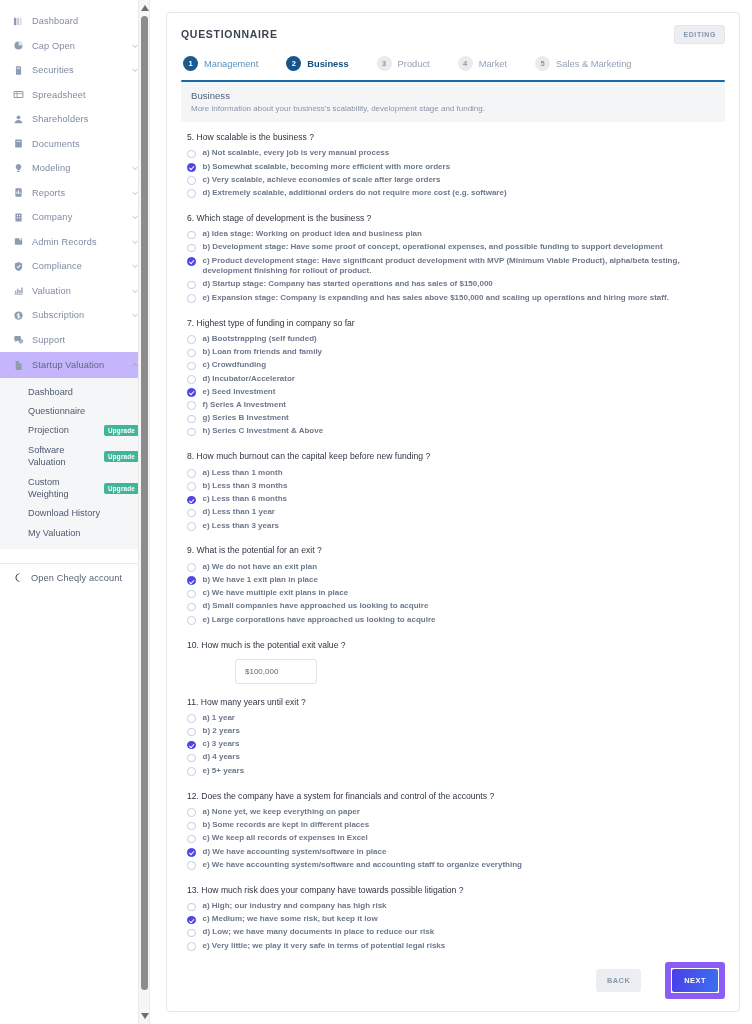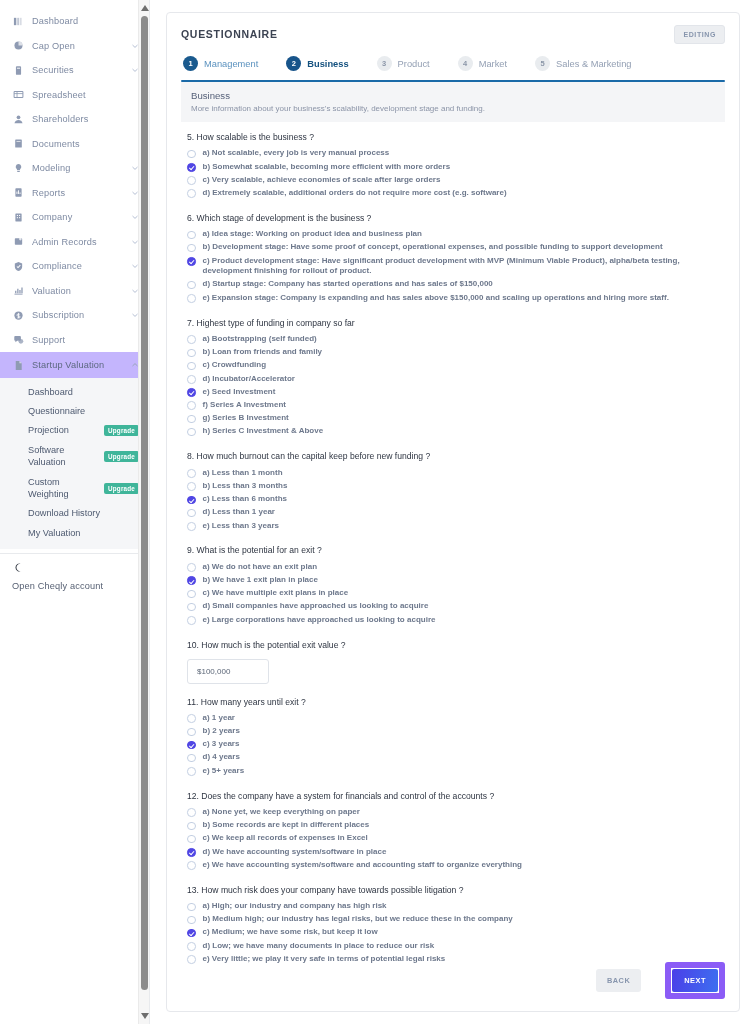--- a/index.html
+++ b/index.html
@@ -68,25 +68,24 @@
   .badge-upgrade {
     font-size: 6.3px; font-weight: bold; color: #ffffff;
     background: #3fb59a;
     border-radius: 2px;
     padding: 2px 4px;
     letter-spacing: .2px;
     white-space: nowrap;
   }
   .sidebar-footer {
     border-top: 1px solid #e8eaed;
-    margin-top: 4px;
+    margin-top: 14px;
     padding: 8px 10px 8px 12px;
-    display: flex; align-items: flex-start; gap: 7px;
-    cursor: pointer;
-    flex-direction: column;
+    display: flex; align-items: center; gap: 7px;
+    cursor: pointer;
   }
   .sidebar-footer .ico { width: 12px; height:12px; color:#3b3b3b; display:flex; align-items:center; justify-content:center;}
   .sidebar-footer .nav-label { color: #555f72; font-size: 9.2px; }
 
   
   .sb-scroll {
     position: absolute; top: 0; right: 0;
     width: 11px; height: 1024px;
     background: #f6f6f6;
     border-left: 1px solid #eaeaea;
@@ -221,20 +220,21 @@
   .money-input {
     margin-top: 4px;
     width: 82px; height: 25px;
     border: 1px solid #dfe3e9;
     border-radius: 3px;
     font-size: 8px; color: #5c6778;
     padding: 0 9px;
     font-family: "Liberation Sans", sans-serif;
     background: #ffffff;
     outline: none;
+    margin-left: 48px;
   }
 
   
   .card-footer {
     position: absolute;
     right: 14px; bottom: 12px;
     display: flex; align-items: center; gap: 24px;
   }
   .btn-back {
     background: #eceef1;
@@ -716,24 +716,20 @@
               <span class="radio"></span>
               <span class="opt-label">e) We have accounting system/software and accounting staff to organize everything</span>
             </div>
           </div>
           <div class="q-block">
             <div class="q-title">13. How much risk does your company have towards possible litigation ?</div>
             <div class="opt">
               <span class="radio"></span>
               <span class="opt-label">a) High; our industry and company has high risk</span>
             </div>
-            <div class="opt">
-              <span class="radio"></span>
-              <span class="opt-label">b) Medium high; our industry has legal risks, but we reduce these in the company</span>
-            </div>
             <div class="opt selected">
               <span class="radio"></span>
               <span class="opt-label">c) Medium; we have some risk, but keep it low</span>
             </div>
             <div class="opt">
               <span class="radio"></span>
               <span class="opt-label">d) Low; we have many documents in place to reduce our risk</span>
             </div>
             <div class="opt">
               <span class="radio"></span>

